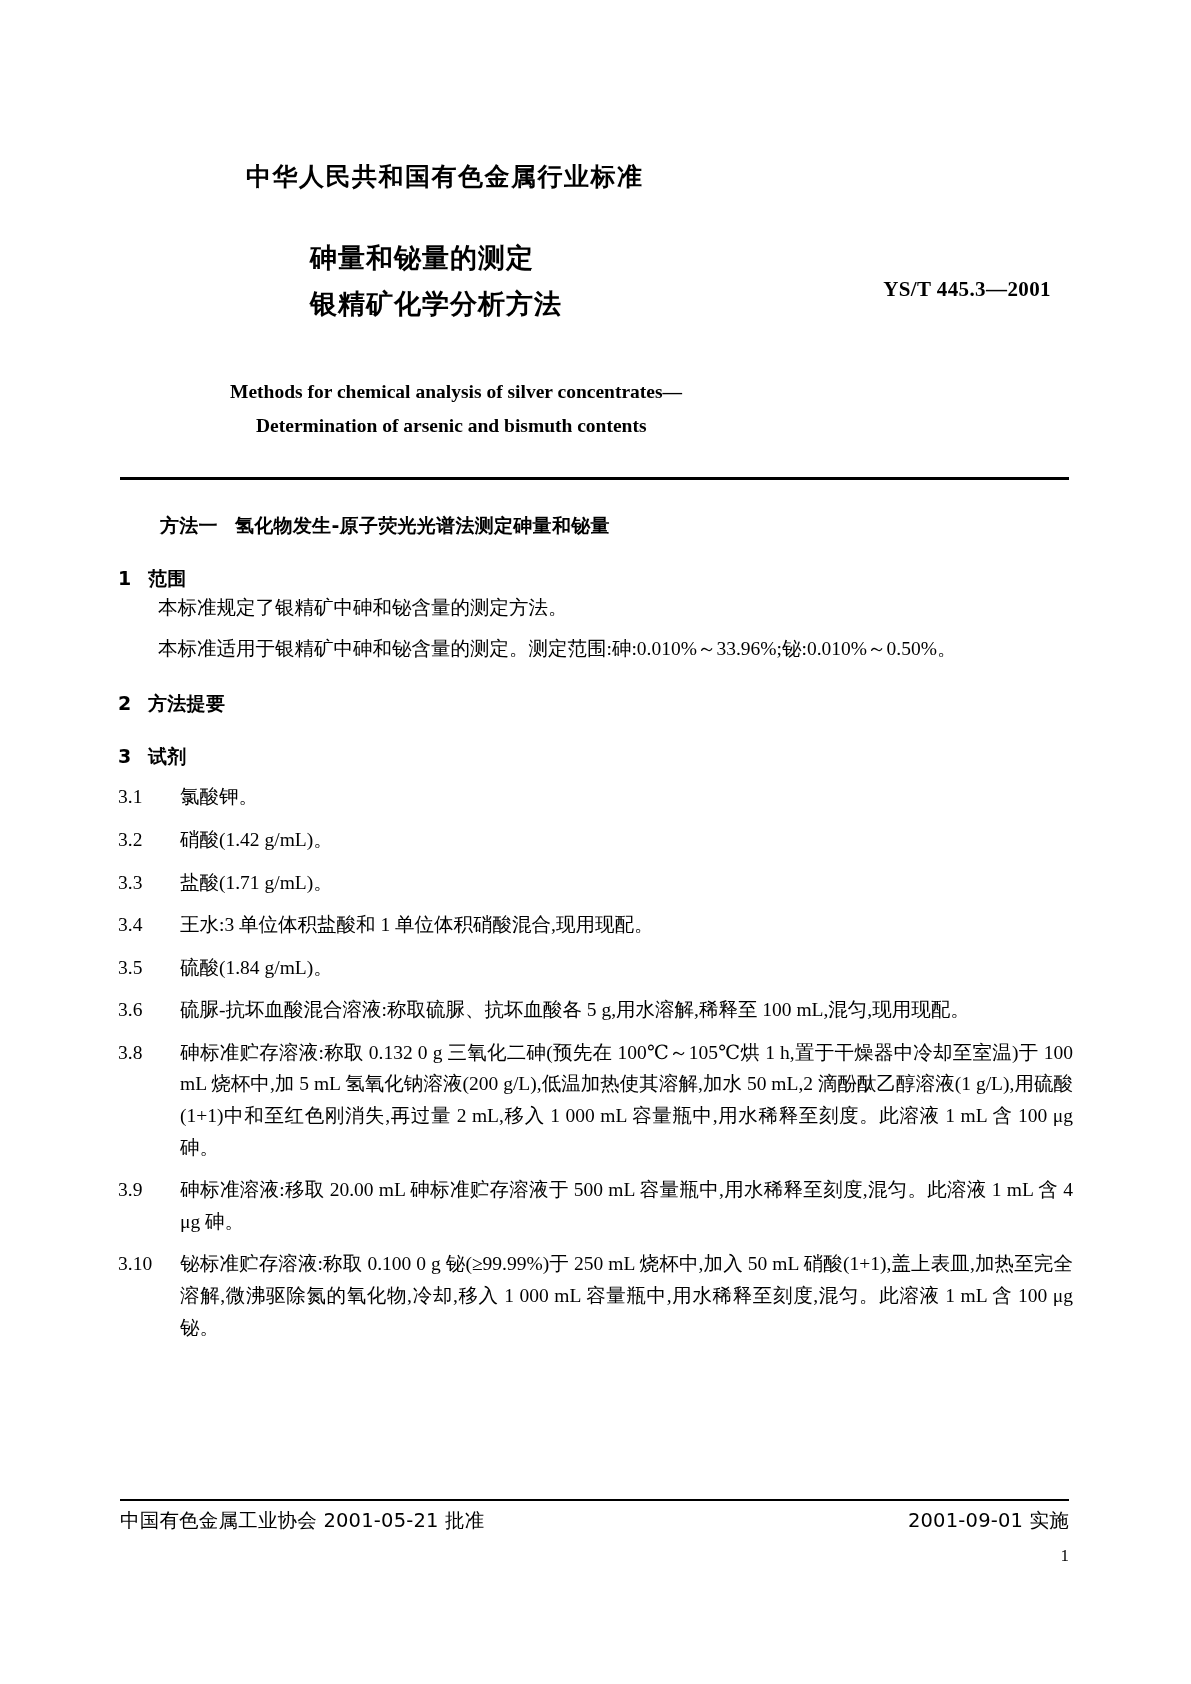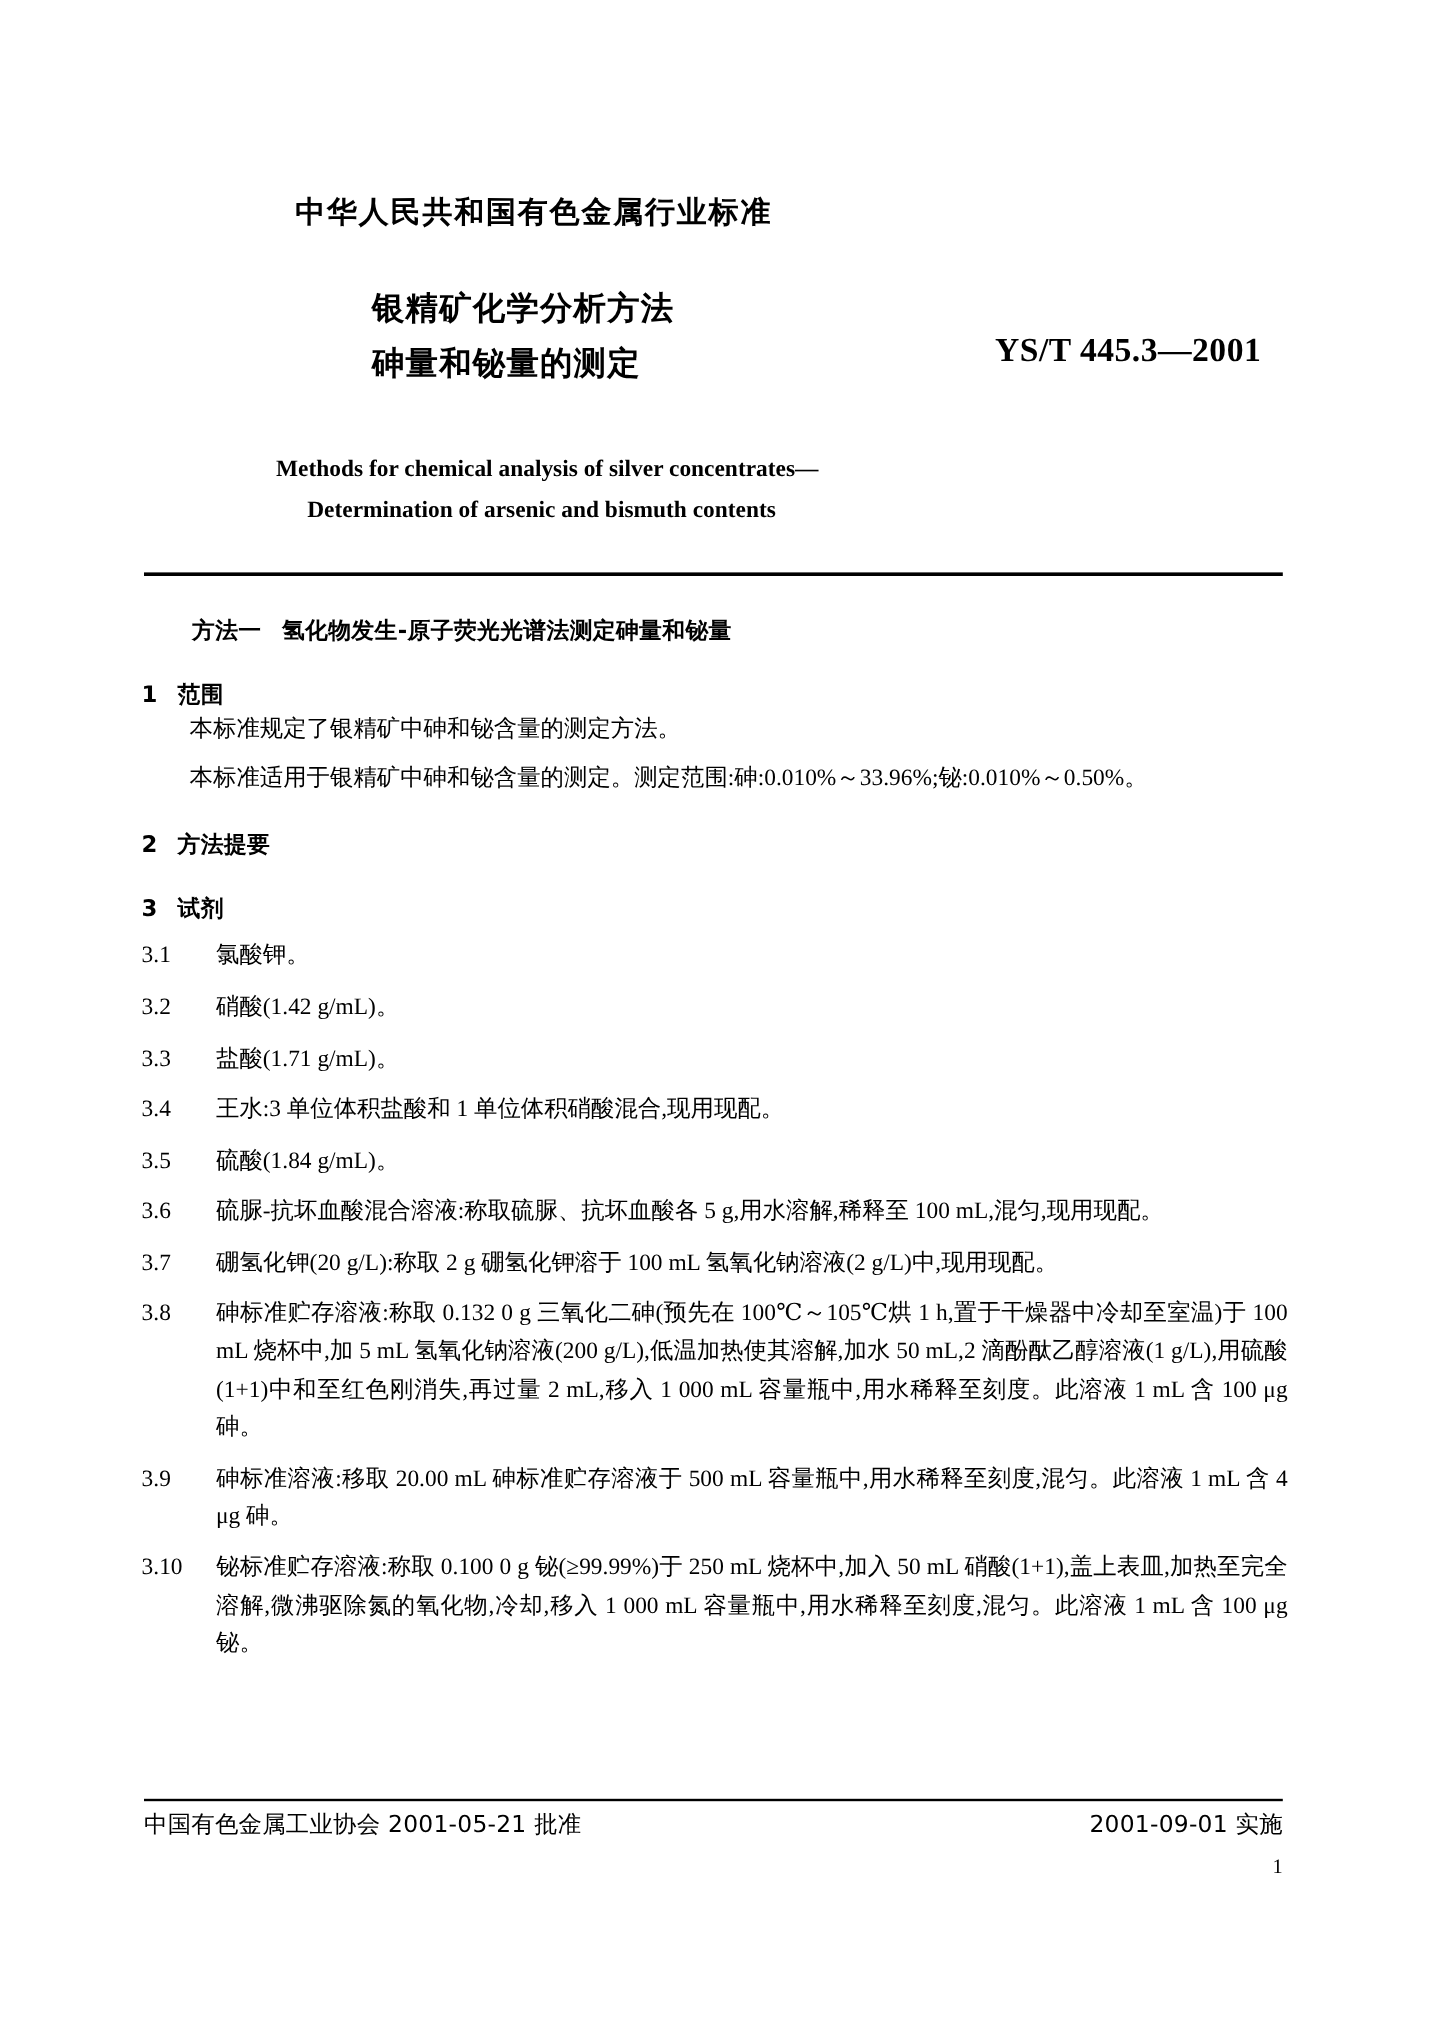--- a/index.html
+++ b/index.html
@@ -55,21 +55,21 @@
     text-align: left;
     padding-left: 192px;
     line-height: 1.72;
   }
   .std-code {
     position: absolute;
     right: 22px;
     top: 42px;
     font-family: "Liberation Serif", "DejaVu Serif", serif;
     font-weight: bold;
-    font-size: 28px;
+    font-size: 21px;
     letter-spacing: 0.4px;
     white-space: nowrap;
   }
 
   .title-en {
     margin-top: 30px;
     font-family: "Liberation Serif", "DejaVu Serif", serif;
     font-weight: bold;
     font-size: 19.5px;
     line-height: 1.75;
@@ -163,22 +163,22 @@
 </head>
 <body>
 
 <div class="page">
   <div class="content">
 
     <div class="std-org">中华人民共和国有色金属行业标准</div>
 
     <div class="title-row">
       <div class="title-main">
+        <div>砷量和铋量的测定</div>
         <div>银精矿化学分析方法</div>
-        <div>砷量和铋量的测定</div>
       </div>
       <div class="std-code">YS/T 445.3—2001</div>
     </div>
 
     <div class="title-en">
       <span>Methods for chemical analysis of silver concentrates—</span>
       <span class="line2">Determination of arsenic and bismuth contents</span>
     </div>
 
     <div class="rule"></div>
@@ -211,23 +211,20 @@
       <span class="inum lat">3.3</span><span>盐酸(1.71 g/mL)。</span>
     </div>
     <div class="item">
       <span class="inum lat">3.4</span><span>王水:3 单位体积盐酸和 1 单位体积硝酸混合,现用现配。</span>
     </div>
     <div class="item">
       <span class="inum lat">3.5</span><span>硫酸(1.84 g/mL)。</span>
     </div>
     <div class="item">
       <span class="inum lat">3.6</span><span>硫脲-抗坏血酸混合溶液:称取硫脲、抗坏血酸各 5 g,用水溶解,稀释至 100 mL,混匀,现用现配。</span>
-    </div>
-    <div class="item">
-      <span class="inum lat">3.7</span><span>硼氢化钾(20 g/L):称取 2 g 硼氢化钾溶于 100 mL 氢氧化钠溶液(2 g/L)中,现用现配。</span>
     </div>
     <div class="item">
       <span class="inum lat">3.8</span><span>砷标准贮存溶液:称取 0.132 0 g 三氧化二砷(预先在 100℃～105℃烘 1 h,置于干燥器中冷却至室温)于 100 mL 烧杯中,加 5 mL 氢氧化钠溶液(200 g/L),低温加热使其溶解,加水 50 mL,2 滴酚酞乙醇溶液(1 g/L),用硫酸(1+1)中和至红色刚消失,再过量 2 mL,移入 1 000 mL 容量瓶中,用水稀释至刻度。此溶液 1 mL 含 100 μg 砷。</span>
     </div>
     <div class="item">
       <span class="inum lat">3.9</span><span>砷标准溶液:移取 20.00 mL 砷标准贮存溶液于 500 mL 容量瓶中,用水稀释至刻度,混匀。此溶液 1 mL 含 4 μg 砷。</span>
     </div>
     <div class="item">
       <span class="inum lat">3.10</span><span>铋标准贮存溶液:称取 0.100 0 g 铋(≥99.99%)于 250 mL 烧杯中,加入 50 mL 硝酸(1+1),盖上表皿,加热至完全溶解,微沸驱除氮的氧化物,冷却,移入 1 000 mL 容量瓶中,用水稀释至刻度,混匀。此溶液 1 mL 含 100 μg 铋。</span>
     </div>

